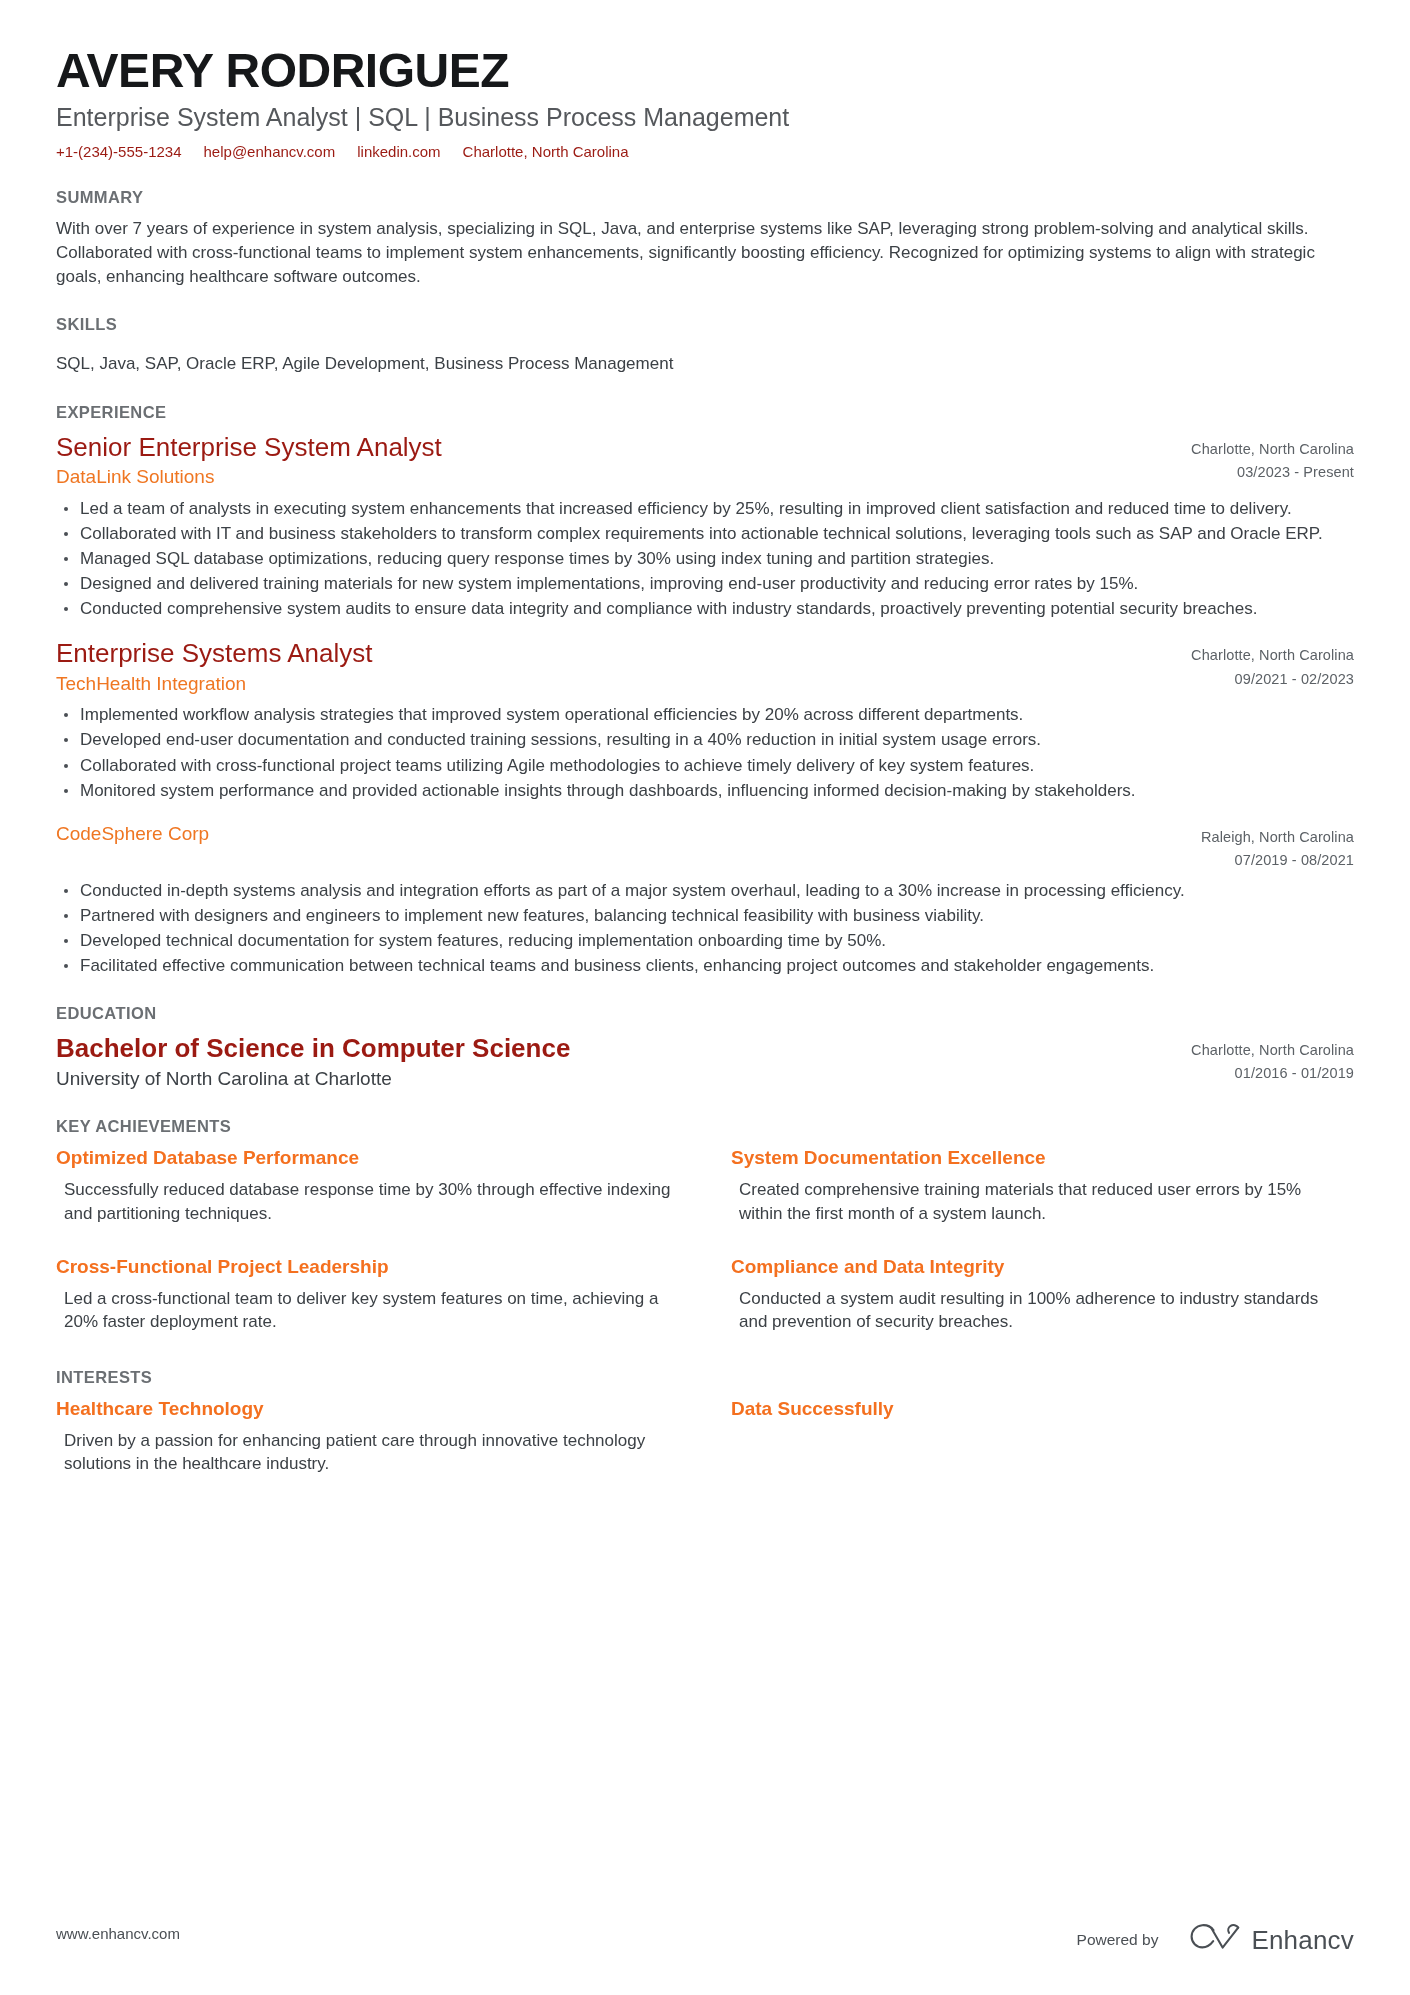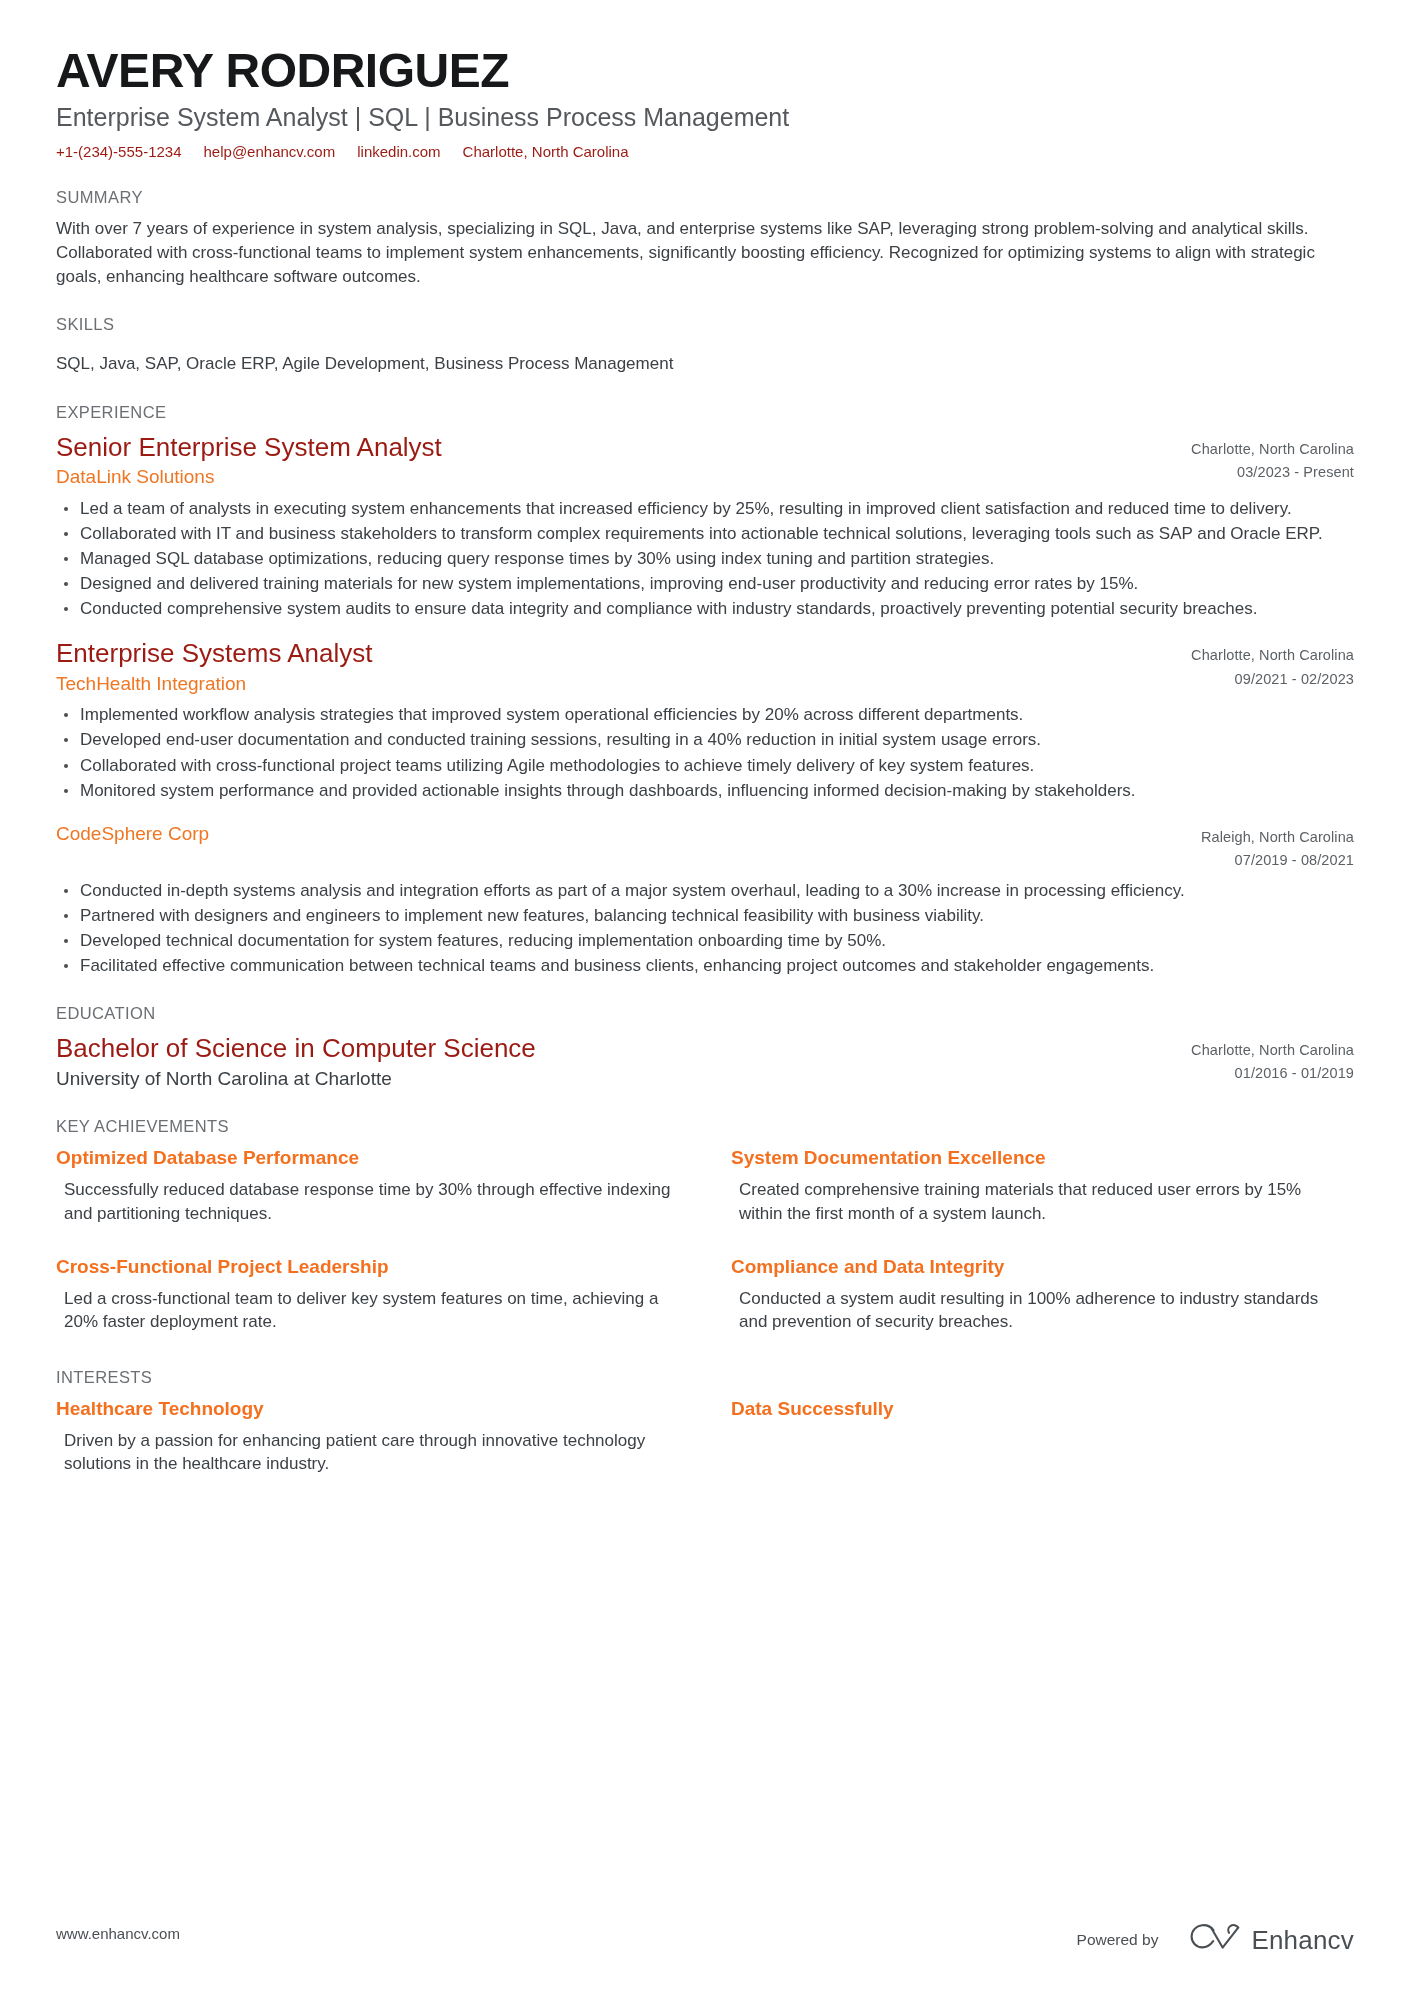--- a/index.html
+++ b/index.html
@@ -54,21 +54,21 @@
     white-space: nowrap;
     line-height: 1.4;
   }
 
   
   .section {
     margin-top: 26px;
   }
   .section-title {
     font-size: 16.5px;
-    font-weight: 400;
+    font-weight: 700;
     letter-spacing: 0.4px;
     color: #6b6f73;
     text-transform: uppercase;
     margin: 0 0 10px 0;
   }
 
   .body-text {
     font-size: 17px;
     line-height: 1.42;
     color: #3c4146;
@@ -105,21 +105,21 @@
   }
   .job-title {
     font-size: 26px;
     font-weight: 400;
     color: #9b1a12;
     line-height: 1.2;
     margin: 0;
   }
   .edu-title {
     font-size: 26px;
-    font-weight: 400;
+    font-weight: 700;
     color: #9b1a12;
     line-height: 1.2;
     margin: 0;
   }
   .company {
     font-size: 19px;
     font-weight: 400;
     color: #ef7622;
     line-height: 1.3;
     margin: 2px 0 0 0;

